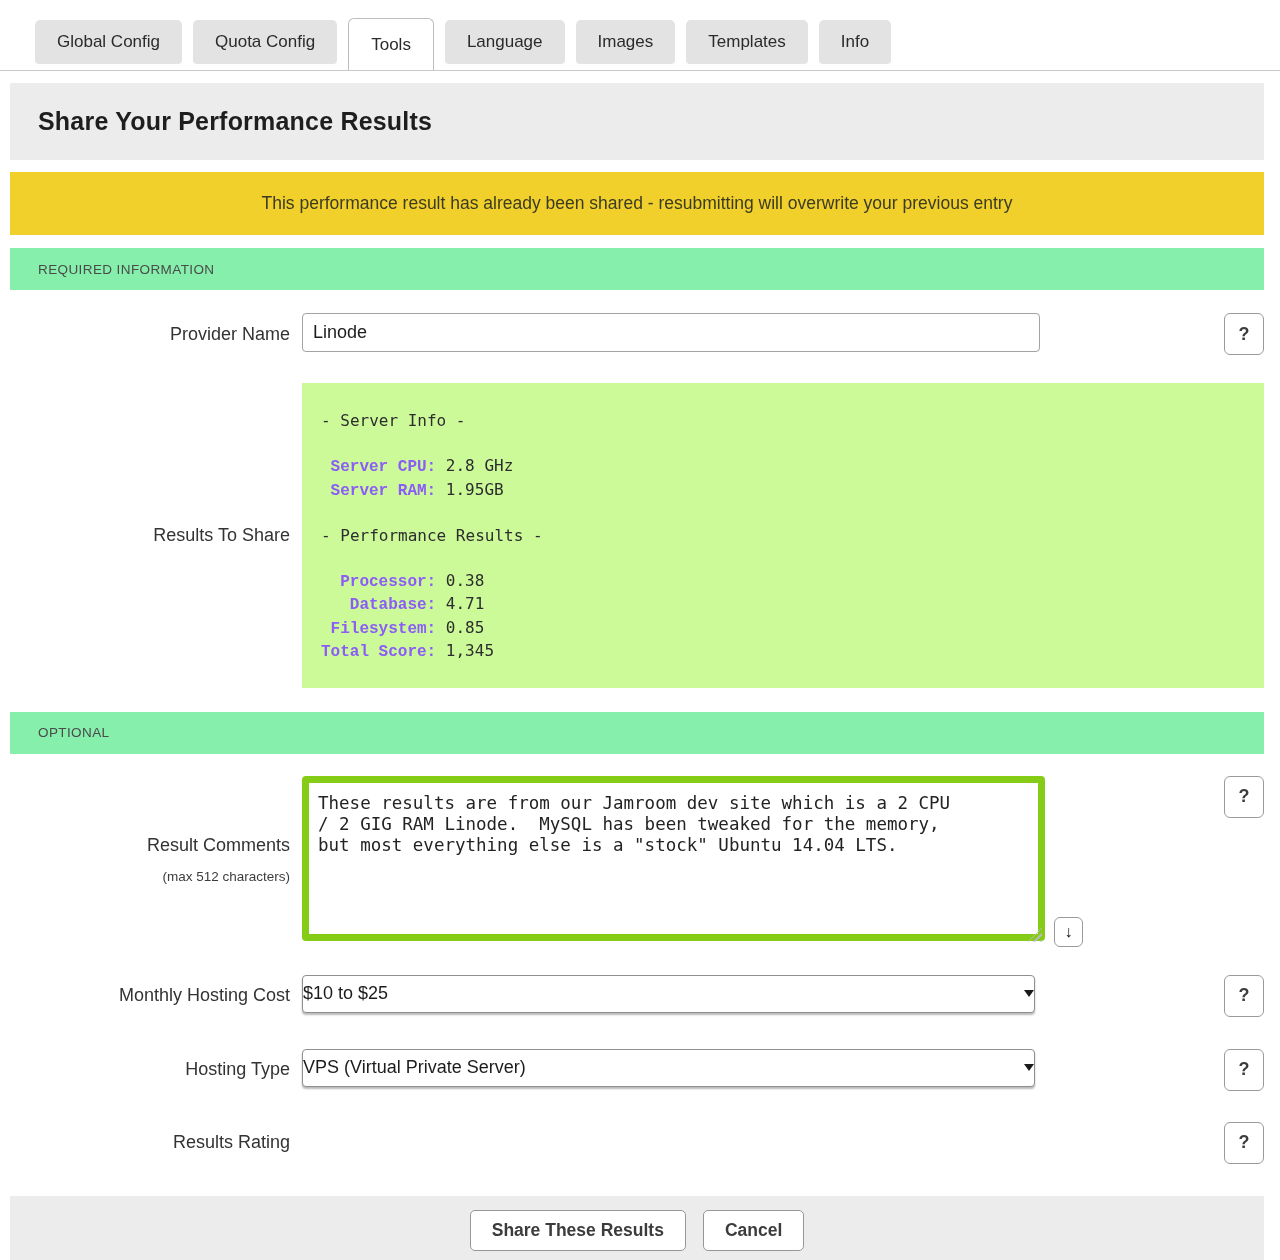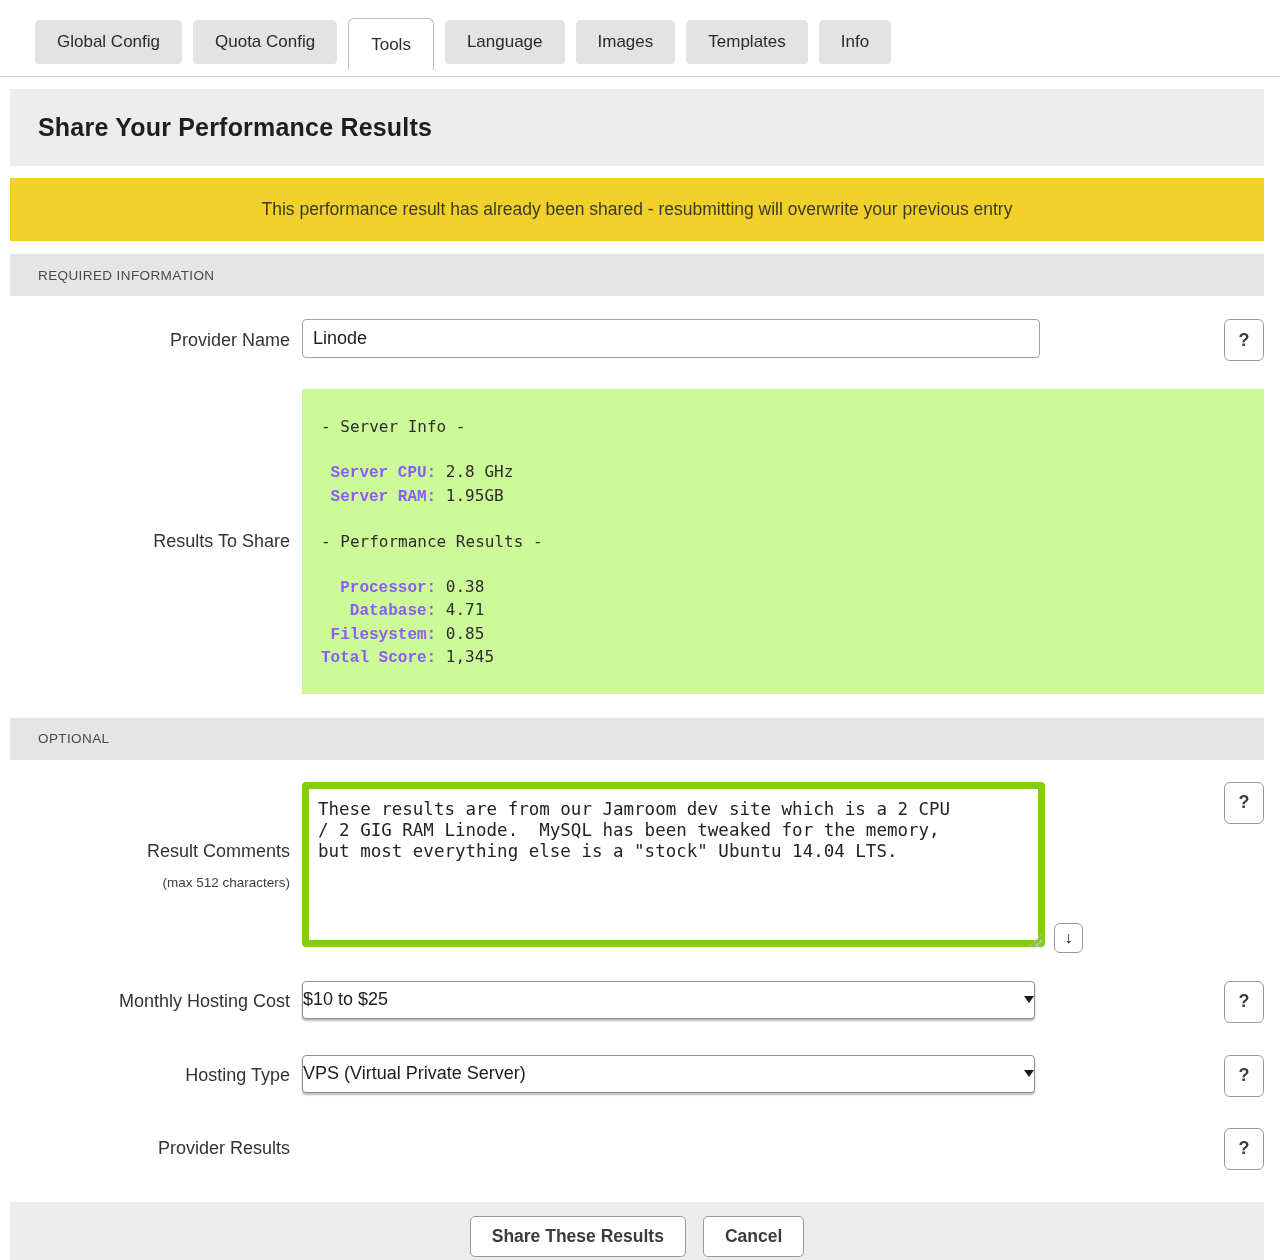--- a/index.html
+++ b/index.html
@@ -2,21 +2,21 @@
 <html><head>
 <meta charset="utf-8">
 <style>
   * { box-sizing: border-box; margin: 0; padding: 0; }
   html, body { width: 1280px; background: #fff; font-family: "Liberation Sans", sans-serif; color: #333; }
   body { height: 1260px; overflow: hidden; }
 
   
   .tabbar { display: flex; align-items: flex-start; padding: 18px 16px 0 35px; border-bottom: 1px solid #c9c9c9; }
   .tab {
-    height: 44px; margin: 2px 11px 12px 0; padding: 0 22px;
+    height: 44px; margin: 2px 11px 6px 0; padding: 0 22px;
     background: #e3e3e3; border-radius: 5px 5px 4px 4px;
     font-size: 17px; color: #2b2b2b; display: flex; align-items: center;
     cursor: pointer; white-space: nowrap;
   }
   .tab.active {
     height: 52px; margin: 0 11px -1px 0; background: #fff;
     border: 1px solid #bdbdbd; border-bottom: none;
     border-radius: 6px 6px 0 0; position: relative; z-index: 2;
   }
 
@@ -26,21 +26,21 @@
   .page-header { background: #ececec; padding: 24px 28px; margin-bottom: 12px; }
   .page-header h1 { font-size: 25px; font-weight: bold; color: #1e1e1e; letter-spacing: 0.2px; }
 
   .banner {
     background: #f2d02b; height: 63px; margin-bottom: 13px;
     display: flex; align-items: center; justify-content: center;
     font-size: 17.5px; color: #3b3b24;
   }
 
   .section-bar {
-    background: #e5e5e5; height: 42px; padding: 0 28px;
+    background: #86efac; height: 42px; padding: 0 28px;
     display: flex; align-items: center;
     font-size: 13.5px; color: #4a4a4a; letter-spacing: 0.4px;
   }
   .section-bar.required { margin-bottom: 23px; }
   .section-bar.optional { margin: 24px 0 22px 0; }
 
   
   .row { display: flex; align-items: flex-start; }
   .row-label {
     width: 292px; text-align: right; padding-right: 12px;
@@ -215,21 +215,21 @@
     <div class="select">
       <span class="select-value">VPS (Virtual Private Server)</span>
       <span class="select-arrow"></span>
     </div>
     <div class="row-help">
       <button class="help-btn">?</button>
     </div>
   </div>
 
   <div class="row rating">
-    <div class="row-label">Provider Results</div>
+    <div class="row-label">Results Rating</div>
     <div class="row-help">
       <button class="help-btn">?</button>
     </div>
   </div>
 
   <div class="footer">
     <button class="footer-btn">Share These Results</button>
     <button class="footer-btn">Cancel</button>
   </div>
 

